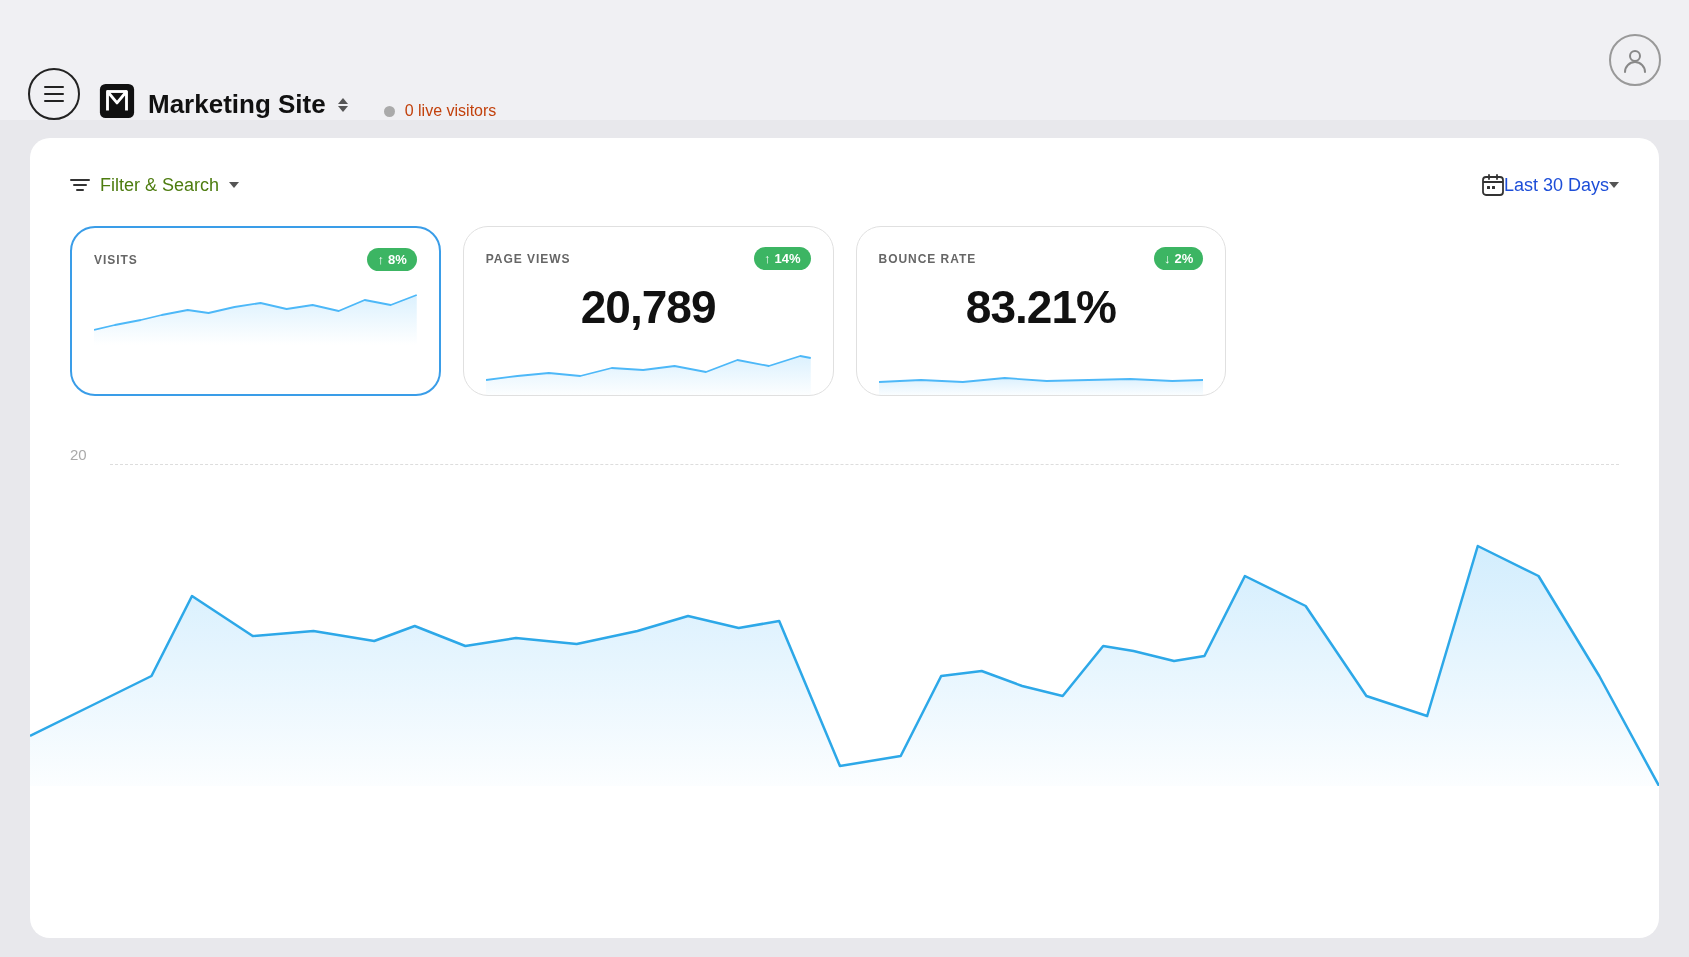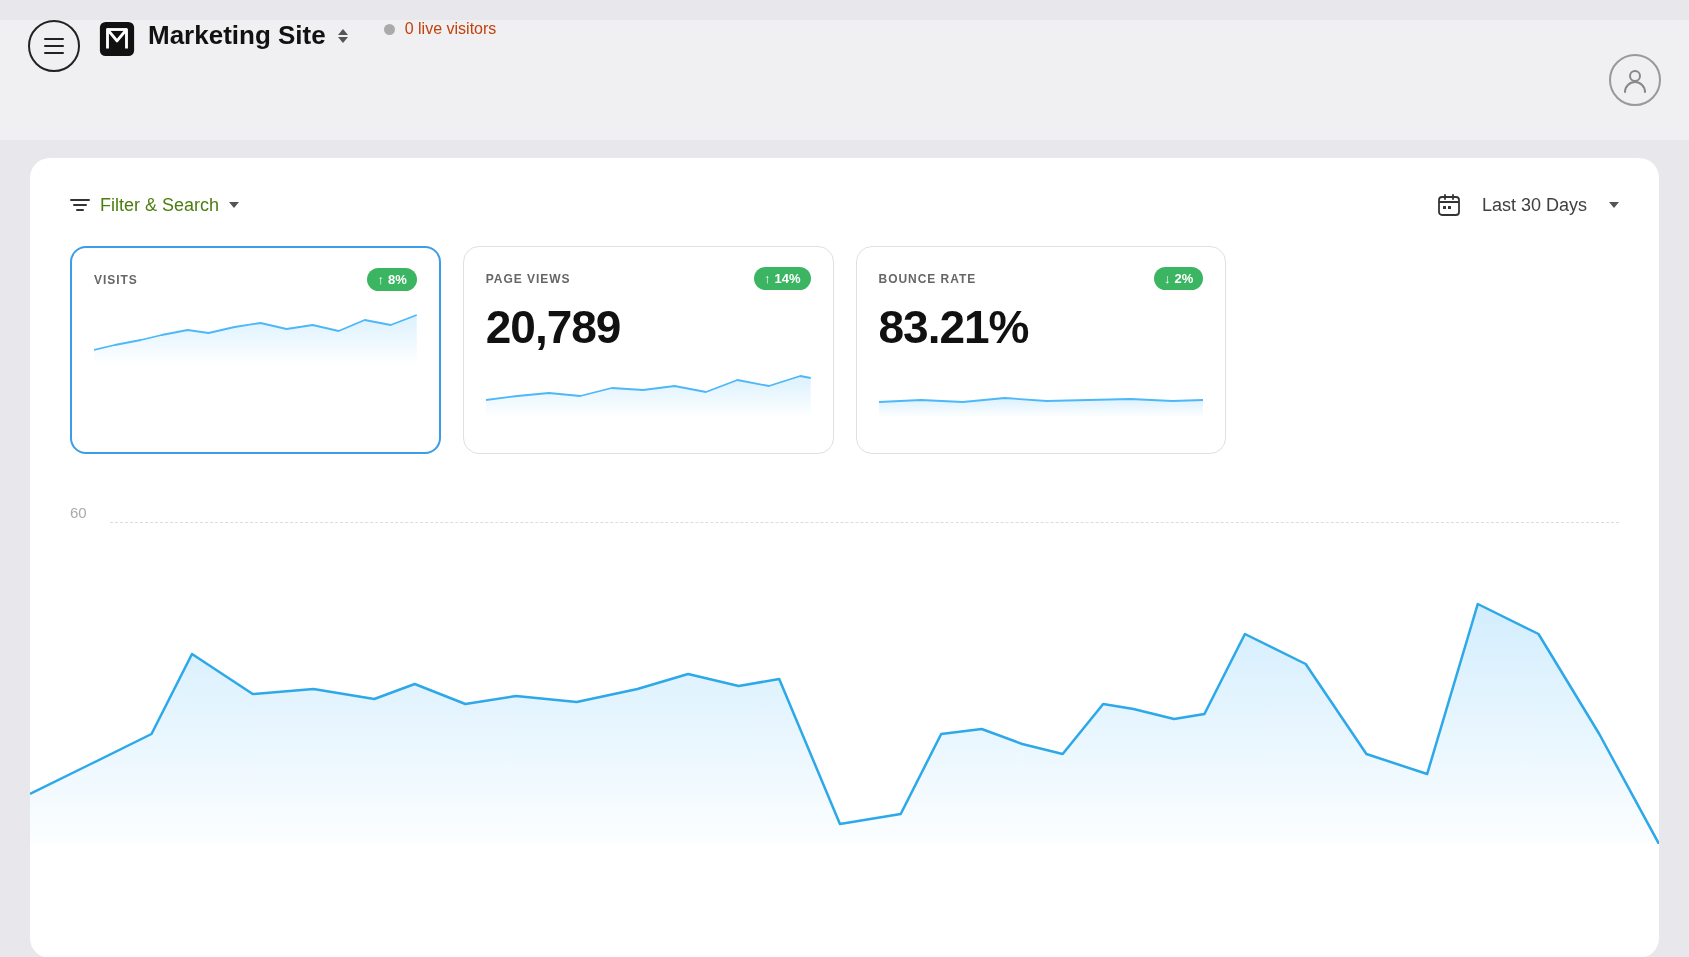--- a/index.html
+++ b/index.html
@@ -7,25 +7,24 @@
       background: #e8e8ec;
       font-family: -apple-system, BlinkMacSystemFont, 'Segoe UI', sans-serif;
       min-height: 957px;
       width: 1689px;
     }
 
     
     .header {
       background: #f0f0f3;
       display: flex;
-      align-items: flex-start;
+      align-items: flex-end;
       padding: 0 28px;
       height: 120px;
       position: relative;
-      margin-top: 20px;
     }
     .menu-btn {
       width: 52px; height: 52px;
       border-radius: 50%;
       border: 2px solid #222;
       display: flex; align-items: center; justify-content: center;
       cursor: pointer;
       margin-right: 18px;
       background: transparent;
       flex-shrink: 0;
@@ -106,43 +105,44 @@
     .filter-line-2 { width: 14px; height: 2px; margin-left: 3px; }
     .filter-line-3 { width: 8px; height: 2px; margin-left: 6px; }
     .chevron-down {
       width: 0; height: 0;
       border-left: 5px solid transparent;
       border-right: 5px solid transparent;
       border-top: 6px solid #555;
       display: inline-block;
     }
     .date-btn {
-      display: flex; align-items: center; gap: 22px;
-      font-size: 18px; font-weight: 500; color: #404040;
+      display: flex; align-items: center; gap: 0;
+      font-size: 18px; font-weight: 500; color: #1d4ed8;
       background: transparent; border: none; cursor: pointer; text-align: center;
     }
     .calendar-icon {
       width: 22px; height: 22px;
     }
 
     
     .metric-cards {
       display: grid;
       grid-template-columns: repeat(4, 1fr);
       gap: 22px;
       margin-bottom: 50px;
     }
     .metric-card {
       border: 1.5px solid #e0e0e0;
-      border-radius: 16px;
+      border-radius: 25px;
       padding: 20px 22px 0;
-      height: 208px;
+      height: 170px;
       overflow: hidden;
       position: relative;
       background: #fff;
+      text-align: center;
     }
     .metric-card.active {
       border: 2px solid #3a9de8;
       background: #fff;
     }
     .metric-header {
       display: flex; align-items: center; justify-content: space-between;
       margin-bottom: 14px;
     }
     .metric-label {
@@ -298,21 +298,21 @@
           <stop offset="100%" stop-color="#4db8f8" stop-opacity="0"></stop>
         </linearGradient>
       </defs>
       <path d="M0 60 L0 44 L40 42 L80 44 L120 40 L160 43 L200 42 L240 41 L280 43 L310 42 L310 60 Z" fill="url(#mg3)"></path>
       <path d="M0 44 L40 42 L80 44 L120 40 L160 43 L200 42 L240 41 L280 43 L310 42" fill="none" stroke="#4db8f8" stroke-width="1.8" stroke-linejoin="round"></path>
     </svg>
   </div>
     </div>
 
   <div class="chart-area">
-    <span class="chart-grid-label">60</span>
+    <span class="chart-grid-label">20</span>
     <div class="chart-grid-line"></div>
     <svg class="main-chart-svg" viewBox="0 0 1609 310" preserveAspectRatio="none" xmlns="http://www.w3.org/2000/svg">
       <defs>
         <linearGradient id="chartGrad" x1="0" y1="0" x2="0" y2="1">
           <stop offset="0%" stop-color="#4db8f8" stop-opacity="0.25"></stop>
           <stop offset="100%" stop-color="#4db8f8" stop-opacity="0.02"></stop>
         </linearGradient>
       </defs>
 
       <path d="M0 310 L0 260 L60 230 L120 200 L160 120 L220 160 L280 155 L340 165 L380 150 L430 170 L480 162 L540 168 L600 155 L650 140 L700 152 L740 145 L800 290 L860 280 L900 200 L940 195 L980 210 L1020 220 L1060 170 L1090 175 L1130 185 L1160 180 L1200 100 L1260 130 L1320 220 L1380 240 L1430 70 L1490 100 L1550 200 L1609 310 Z" fill="url(#chartGrad)"></path>

